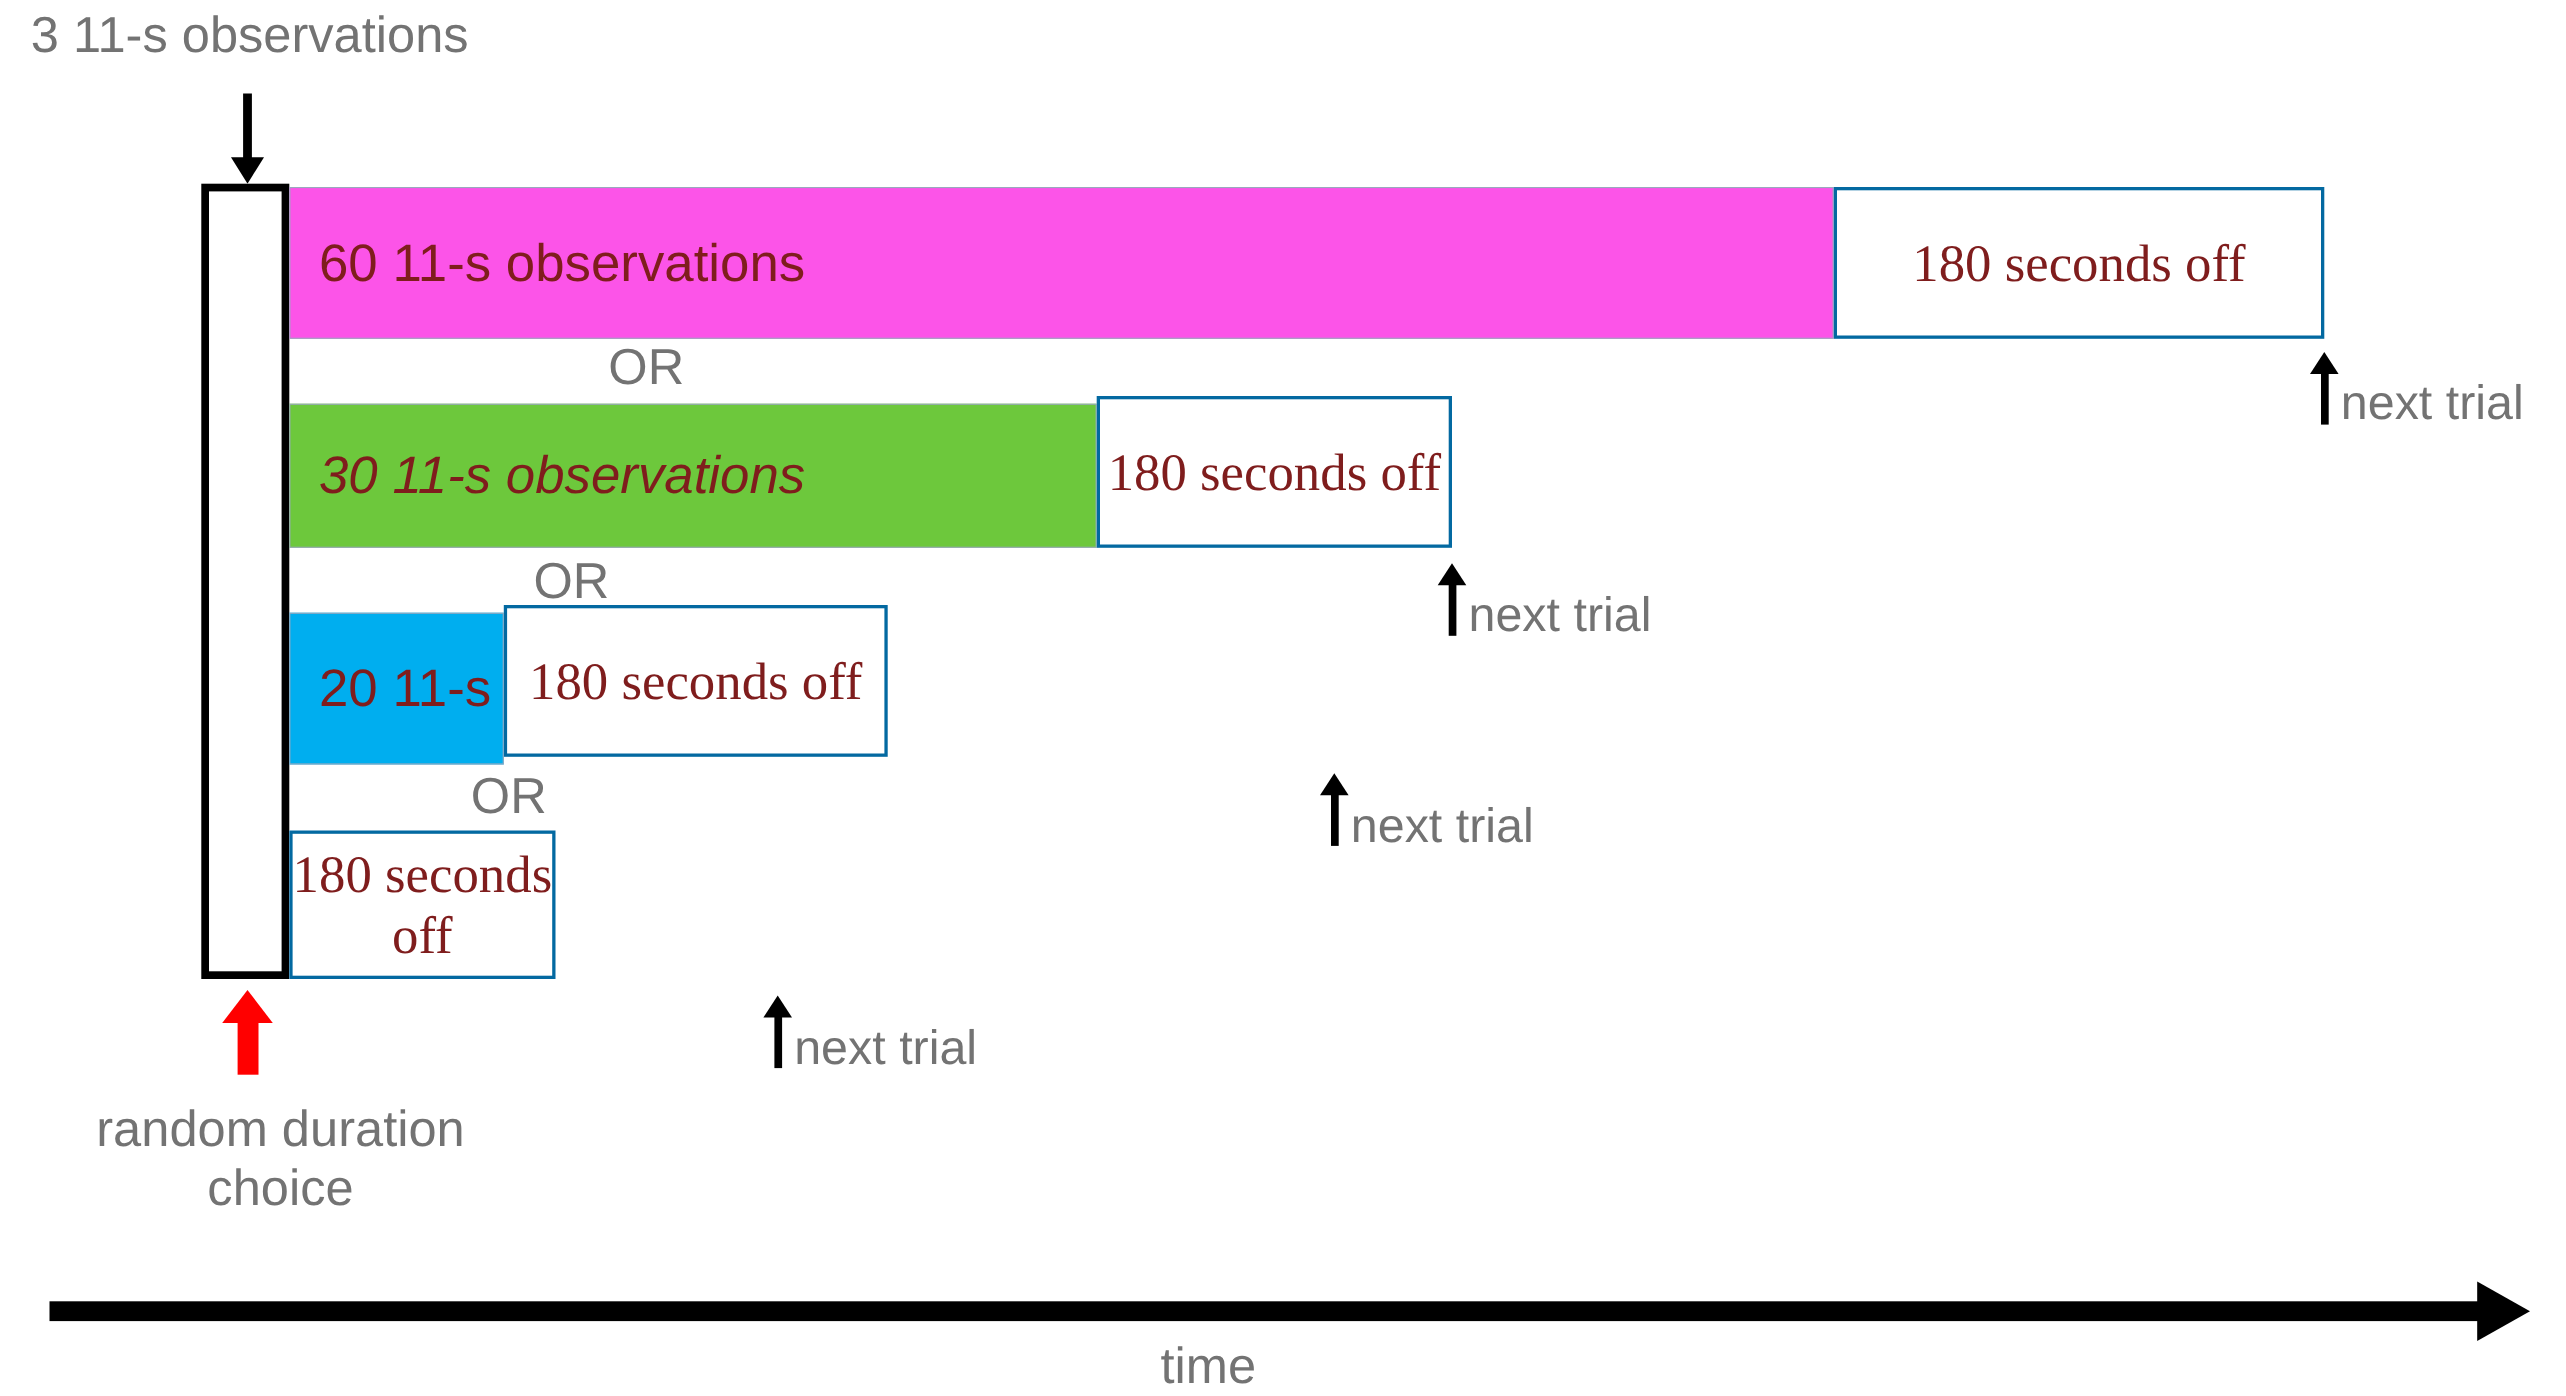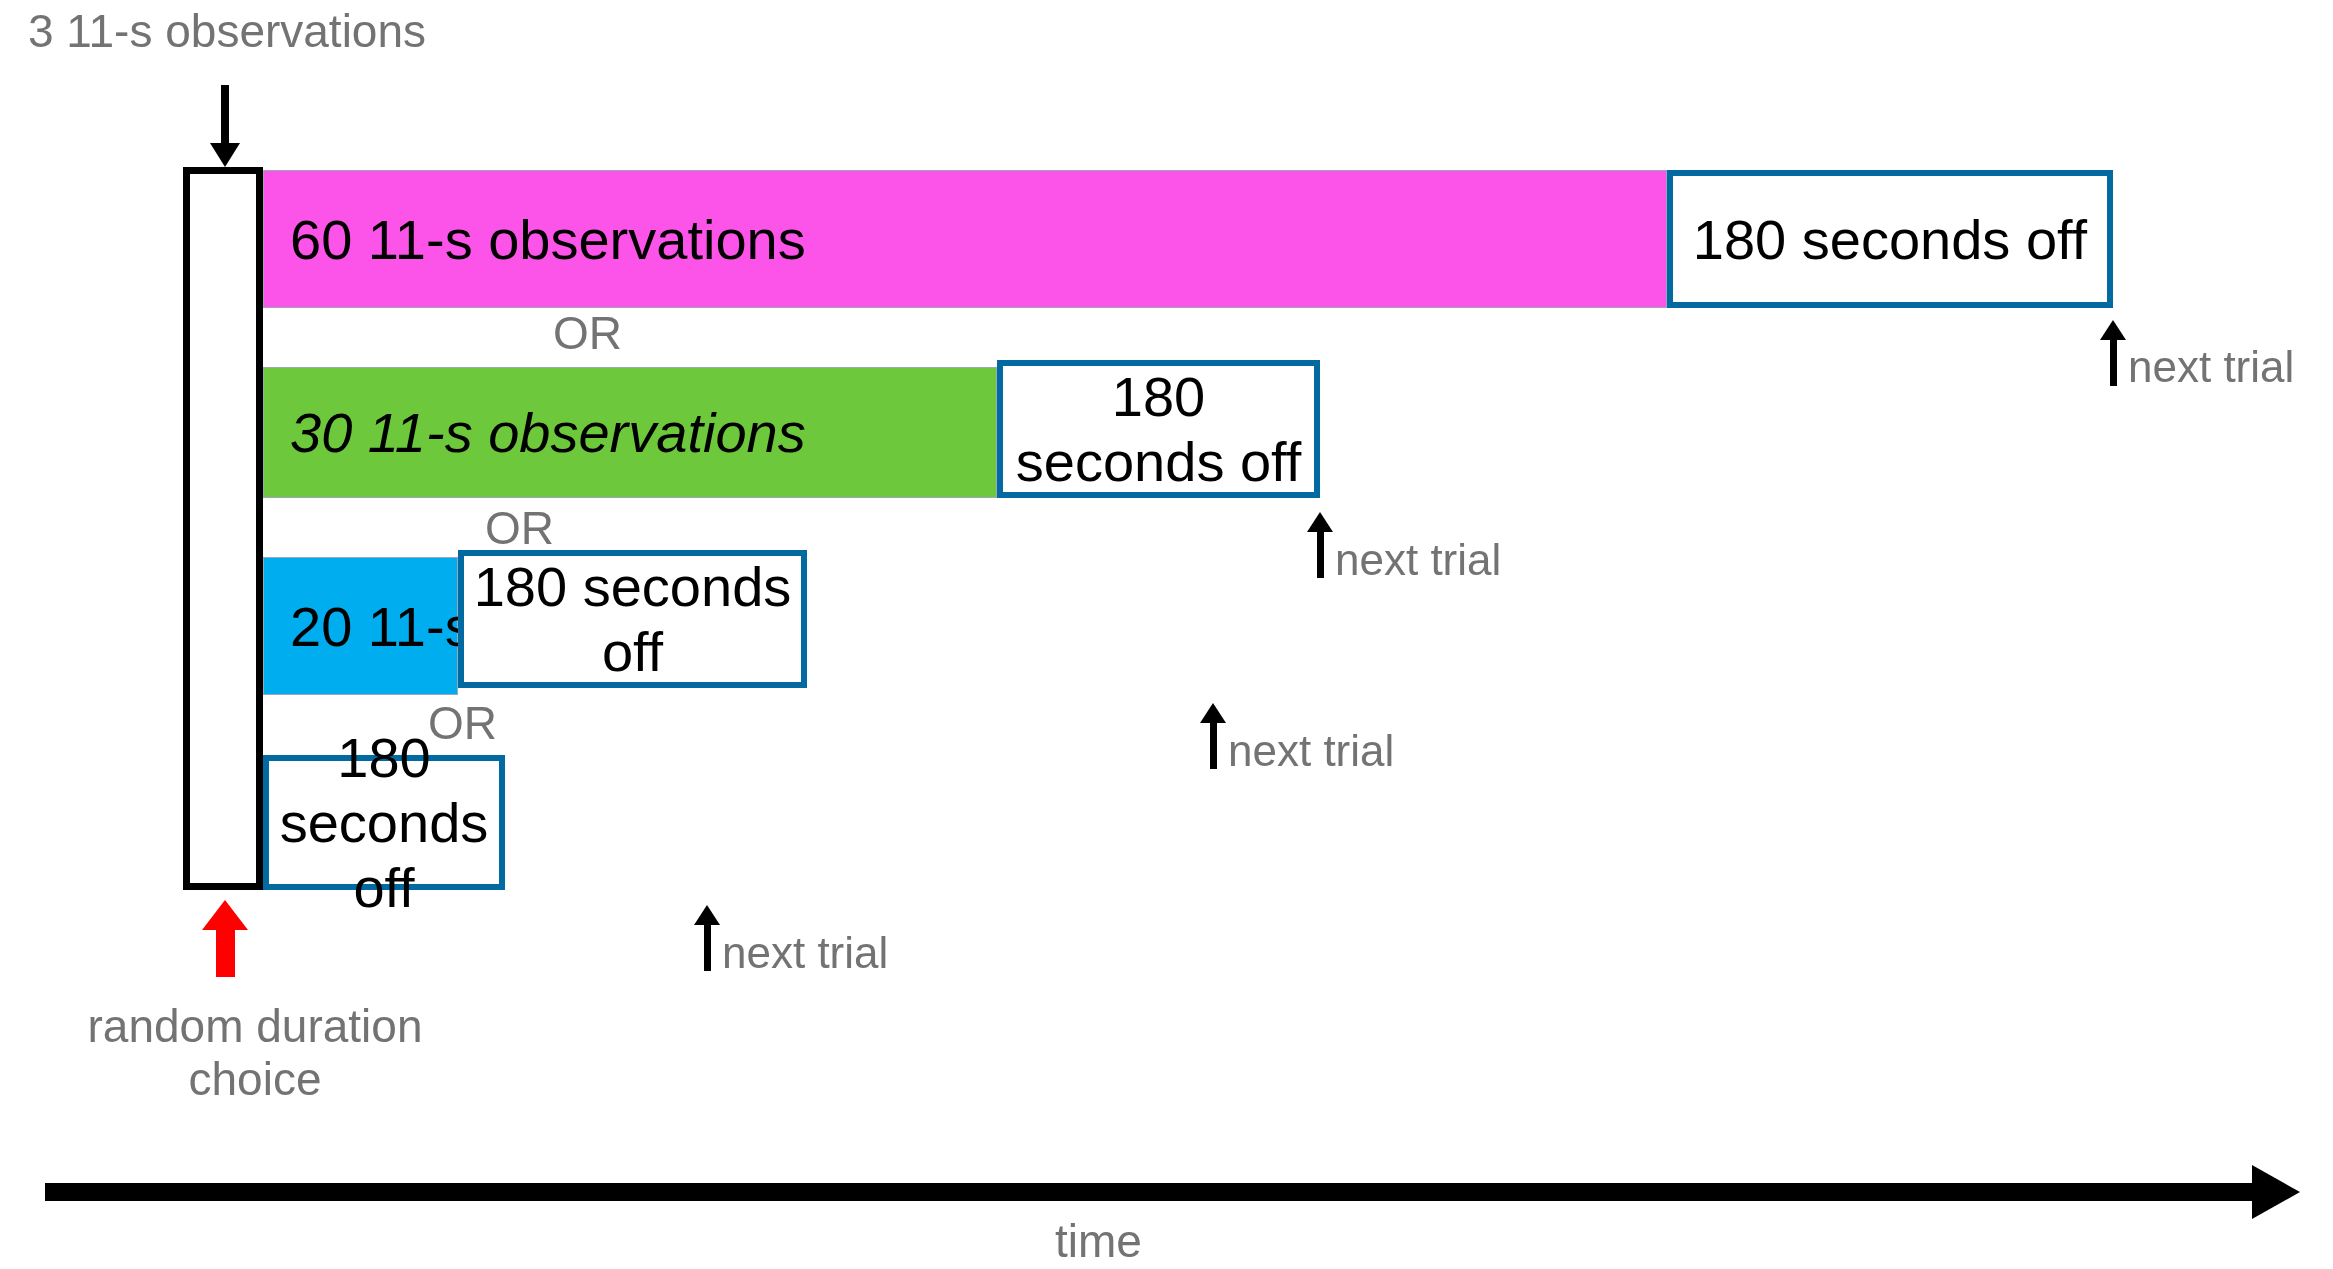--- a/index.html
+++ b/index.html
@@ -11,22 +11,22 @@
   
   #top-caption{left:28px;top:8px;font-size:46px;}
 
   
   #start-box{position:absolute;left:183px;top:167px;width:80px;height:723px;
              background:#fff;border:7px solid #000;box-sizing:border-box;}
 
   
   .seg{position:absolute;box-sizing:border-box;display:flex;align-items:center;}
   .seg.filled{border:1px solid #9aa8bd;}
-  .seg.empty{background:#fff;border:6px solid #0369a1;}
-  .seg .lbl{font-size:56px;color:#000000;}
+  .seg.empty{background:#fff;border:3px solid #0369a1;font-family:Liberation Serif, serif;}
+  .seg .lbl{font-size:48px;color:#7f1d1d;}
   .seg.filled .lbl{padding-left:26px;}
   .seg.empty  .lbl{width:100%;text-align:center;}
 
   
   .or{font-size:46px;}
 
   
   .uparrow{position:absolute;width:0;height:0;}
   .uparrow .shaft{position:absolute;left:-3px;top:14px;width:7px;height:52px;background:#000;}
   .uparrow .head{position:absolute;left:-13px;top:0;width:0;height:0;

